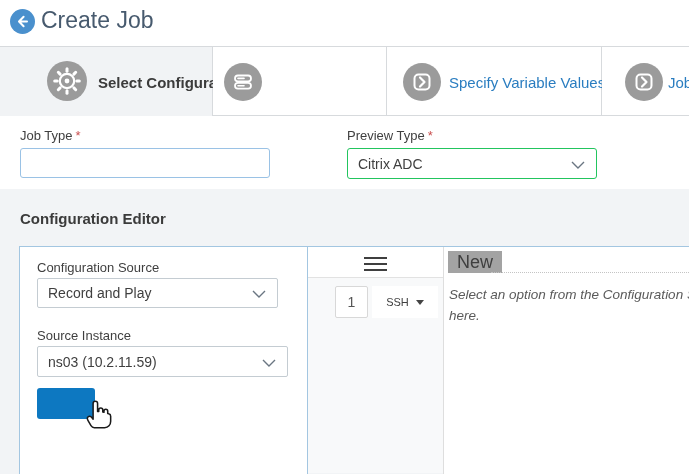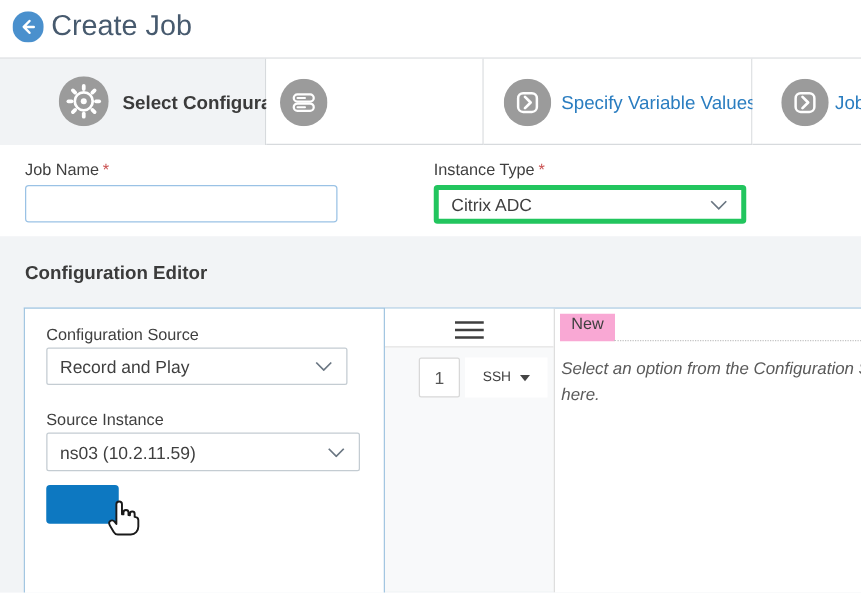--- a/index.html
+++ b/index.html
@@ -38,21 +38,21 @@
   .req { color:var(--required-red,#c94f4f); margin-left:3px; }
   .lbl-jobname { left:20px; top:128px; }
   .lbl-insttype { left:347px; top:128px; }
   .inp-jobname { position:absolute; left:20px; top:148px; width:250px; height:30px;
     border:1px solid #9ac2e5; border-radius:3px; background:#fff; font-size:14px;
     padding:0 8px; outline:none; font-family:"Liberation Sans",sans-serif; }
   .select-box { position:absolute; background:#fff; border-radius:3px; cursor:pointer; }
   .select-box .sel-val { position:absolute; left:10px; top:50%; transform:translateY(-50%);
     font-size:14px; color:#3f3f3f; white-space:nowrap; }
   .select-box .sel-chev { position:absolute; right:11px; top:50%; transform:translateY(-50%); }
-  .sel-insttype { left:347px; top:148px; width:250px; height:31px; border:4px solid #22c55e; }
+  .sel-insttype { left:347px; top:148px; width:250px; height:31px; border:1px solid #22c55e; }
 
   
   .gray-section { position:absolute; left:0; top:189px; width:689px; height:285px; background:#f2f4f6; }
   .cfg-editor-title { position:absolute; left:20px; top:210px; font-size:15px; font-weight:700; color:#3b3b3b; }
   .editor-topline { position:absolute; left:19px; top:246px; width:670px; height:1px;
     background:var(--panel-border-blue,#a3c6e1); }
 
   
   .source-panel { position:absolute; left:19px; top:246px; width:289px; height:232px;
     background:#fff; border:1px solid var(--panel-border-blue,#a3c6e1); }
@@ -75,22 +75,22 @@
     display:flex; align-items:center; justify-content:center; }
   .proto-select { position:absolute; left:64px; top:39px; width:66px; height:32px; background:#fff;
     display:flex; align-items:center; justify-content:center; gap:7px; cursor:pointer; }
   .proto-select .pv { font-size:11px; color:#3f3f3f; }
   .tri-down { width:0; height:0; border-left:4.5px solid transparent; border-right:4.5px solid transparent;
     border-top:5px solid #444; }
 
   
   .preview-panel { position:absolute; left:443px; top:247px; width:260px; height:227px;
     background:#fff; border-left:1px solid #dedede; }
-  .new-tab { position:absolute; left:4px; top:4px; height:22px; padding:0 9px; background:#f9a8d4;
-    font-size:13px; color:#3f3f3f; display:flex; align-items:flex-start; cursor:pointer; }
+  .new-tab { position:absolute; left:4px; top:4px; height:22px; padding:0 9px; background:#a3a3a3;
+    font-size:18px; color:#3f3f3f; display:flex; align-items:flex-end; cursor:pointer; }
   .dotted-line { position:absolute; left:47px; top:25px; width:640px; height:1px;
     border-bottom:1px dotted #c4c4c4; }
   .empty-msg { position:absolute; left:5px; top:37px; font-size:13.5px; font-style:italic;
     color:#5a5a5a; line-height:21px; }
   .empty-msg .l1 { display:block; white-space:nowrap; }
 </style>
 </head>
 <body>
 
 <div class="back-btn">
@@ -154,24 +154,24 @@
       <svg width="38" height="38" viewBox="0 0 38 38">
         <circle cx="19" cy="19" r="19" fill="#9b9b9b"></circle>
         <rect x="11.5" y="11.5" width="15" height="15" rx="4" fill="none" stroke="#fff" stroke-width="2"></rect>
         <path d="M17 14.5 L21.5 19 L17 23.5" fill="none" stroke="#fff" stroke-width="2.2" stroke-linecap="round" stroke-linejoin="round"></path>
       </svg>
     </span>
     <span class="wtab-label">Job Preview</span>
   </div>
 </div>
 
-<div class="field-label lbl-jobname"><span>Job Name</span><span class="req">*</span></div>
+<div class="field-label lbl-jobname"><span>Job Type</span><span class="req">*</span></div>
 <input class="inp-jobname" type="text" placeholder="" style="">
 
-<div class="field-label lbl-insttype"><span>Instance Type</span><span class="req">*</span></div>
+<div class="field-label lbl-insttype"><span>Preview Type</span><span class="req">*</span></div>
 <div class="select-box sel-insttype">
   <span class="sel-val">Citrix ADC</span>
   <span class="sel-chev">
     <svg width="14" height="8" viewBox="0 0 14 8">
         <path d="M1 1 L7 7 L13 1" fill="none" stroke="#6a7682" stroke-width="1.4"></path>
       </svg>
   </span>
 </div>
 
 <div class="gray-section"></div>

